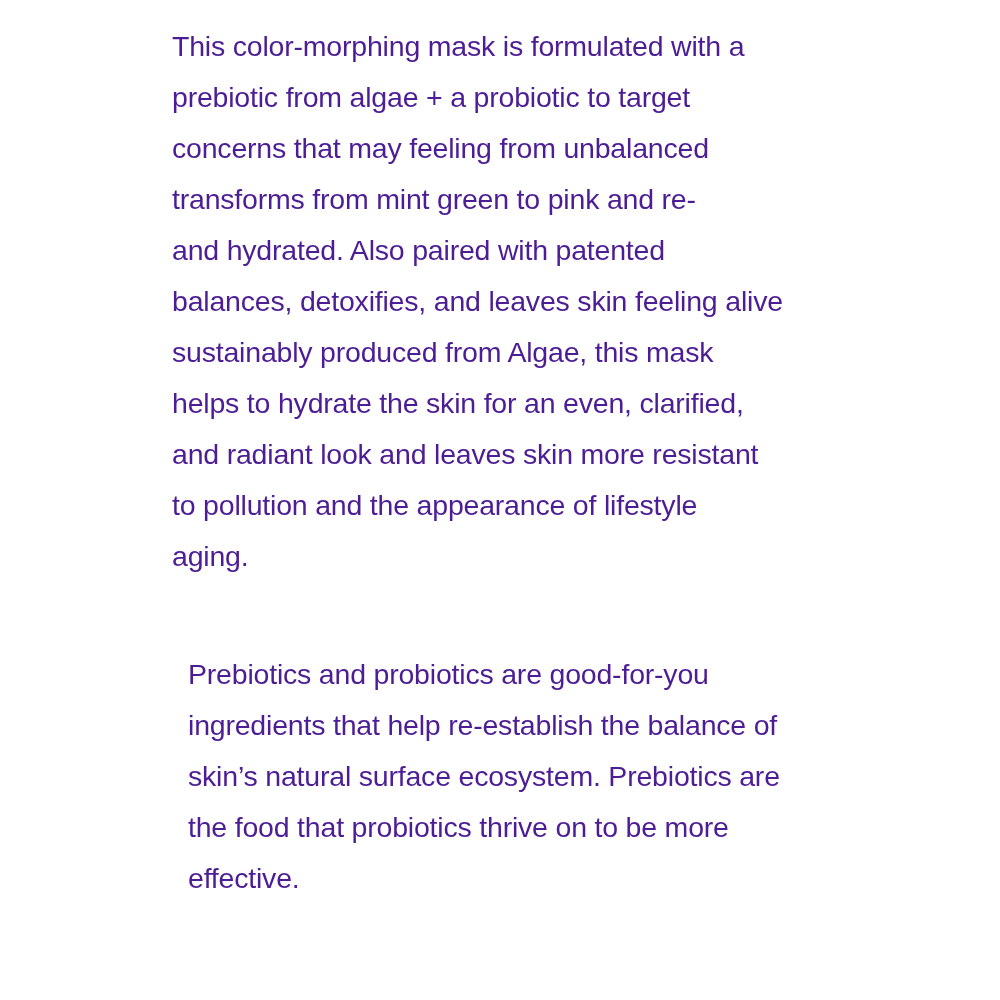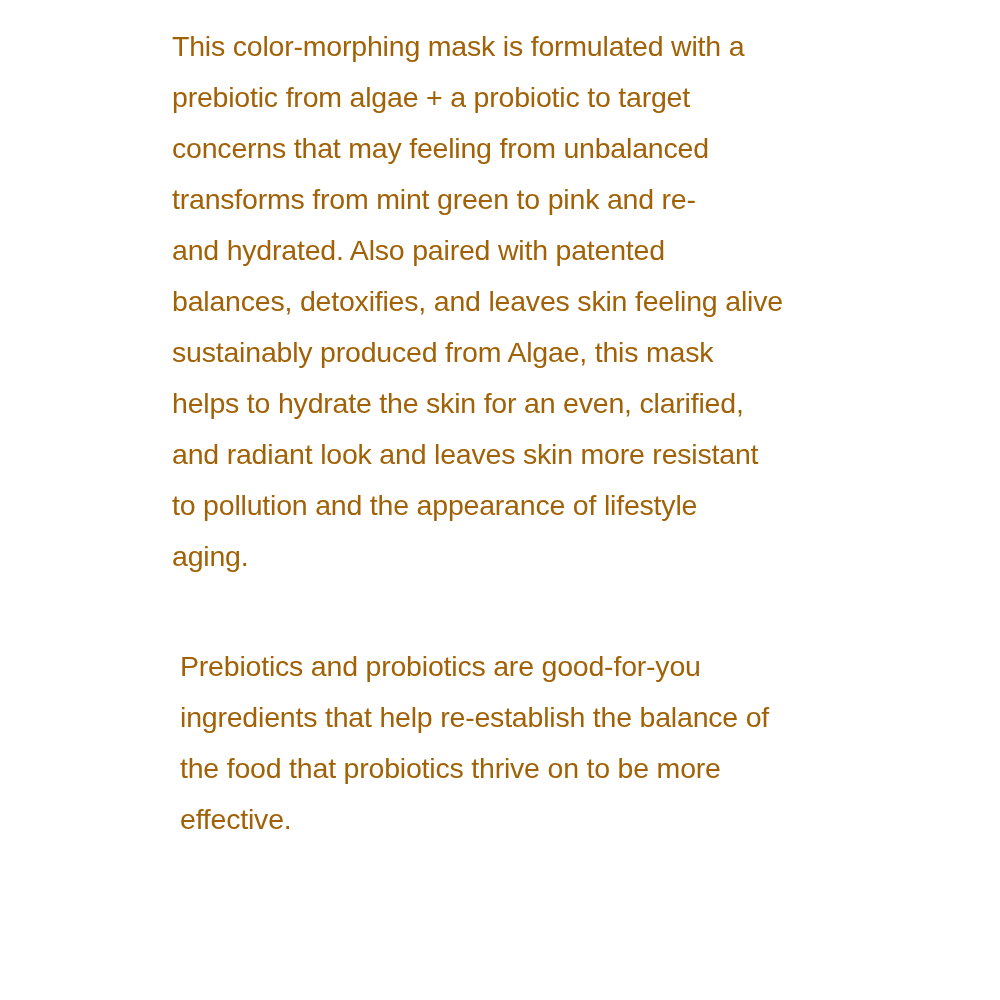--- a/index.html
+++ b/index.html
@@ -19,21 +19,21 @@
       overflow: hidden;
     }
     .content {
       position: absolute;
       left: 172px;
       top: 21px;
       width: 700px;
       font-family: "Liberation Sans", sans-serif;
       font-size: 28.5px;
       line-height: 51px;
-      color: #a16207;
+      color: #4c1d95;
       letter-spacing: -0.2px;
     }
     .line {
       display: block;
       white-space: nowrap;
       height: 51px;
     }
     .para-gap {
       height: 51px;
     }
@@ -50,20 +50,21 @@
       <span class="line">transforms from mint green to pink and re-</span>
       <span class="line">and hydrated. Also paired with patented</span>
       <span class="line">balances, detoxifies, and leaves skin feeling alive</span>
       <span class="line">sustainably produced from Algae, this mask</span>
       <span class="line">helps to hydrate the skin for an even, clarified,</span>
       <span class="line">and radiant look and leaves skin more resistant</span>
       <span class="line">to pollution and the appearance of lifestyle</span>
       <span class="line">aging.</span>
     </p>
     <div class="para-gap"></div>
-    <p style="margin:8px">
+    <p style="margin:16px">
       <span class="line">Prebiotics and probiotics are good-for-you</span>
       <span class="line">ingredients that help re-establish the balance of</span>
+      <span class="line">skin’s natural surface ecosystem. Prebiotics are</span>
       <span class="line">the food that probiotics thrive on to be more</span>
       <span class="line">effective.</span>
     </p>
   </div>
 </div>
 
 </body></html>

